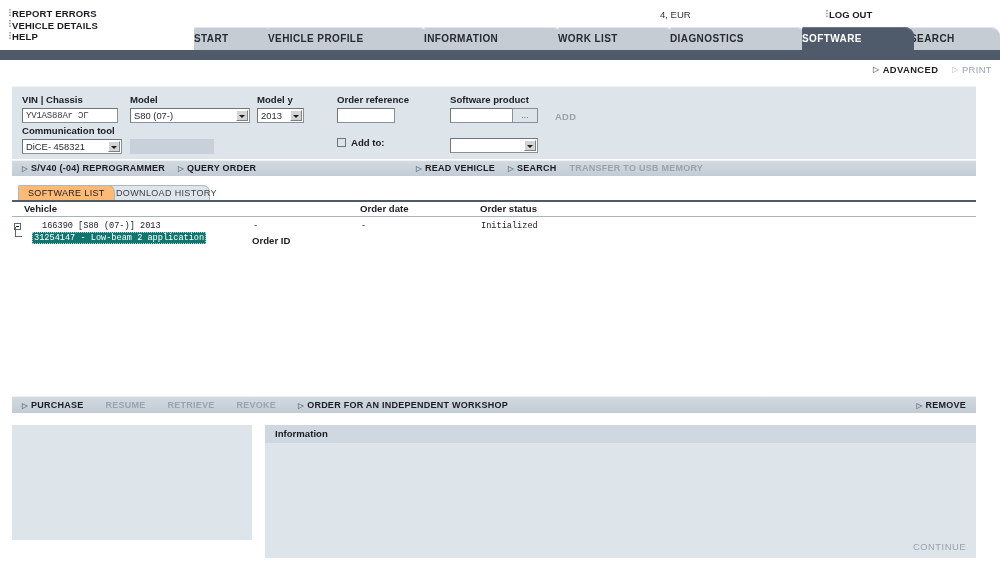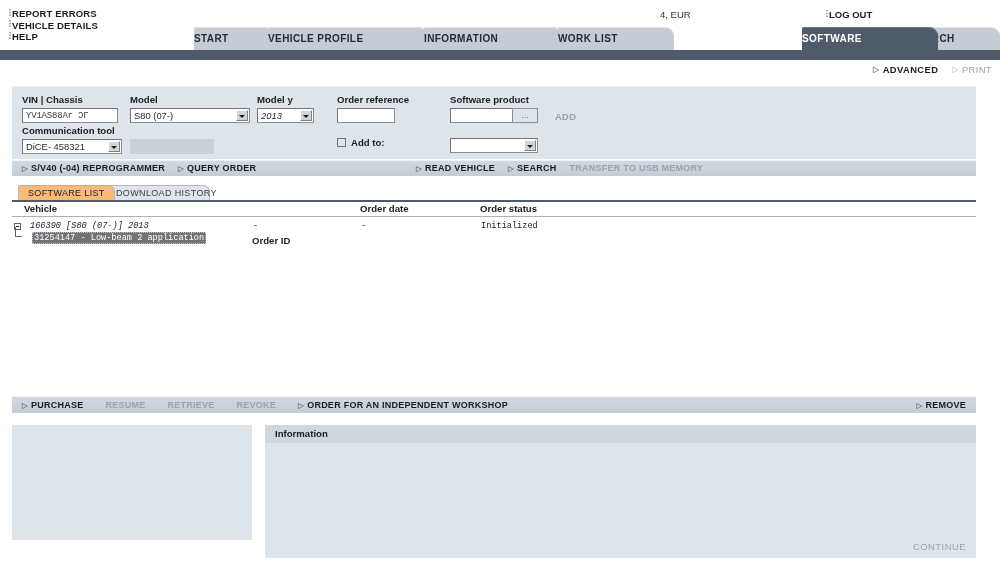--- a/index.html
+++ b/index.html
@@ -385,21 +385,21 @@
     left: 3px;
     top: -5px;
     width: 7px;
     height: 10px;
     border-left: 1px solid #5c6570;
     border-bottom: 1px solid #5c6570;
     box-sizing: border-box;
   }
   .selrow {
     position: absolute;
-    background: #737373;
+    background: #0f766e;
     color: #ffffff;
     font-family: "Liberation Mono", monospace;
     font-size: 8.6px;
     line-height: 10px;
     padding: 0 1px;
     white-space: nowrap;
     border: 1px dotted #b9c4dd;
     box-sizing: border-box;
   }
 
@@ -484,21 +484,24 @@
   </div>
   <div class="tab" style="left:268px; width:160px;">
     <span>VEHICLE PROFILE</span>
   </div>
   <div class="tab" style="left:424px; width:138px;">
     <span>INFORMATION</span>
   </div>
   <div class="tab" style="left:558px; width:116px;">
     <span>WORK LIST</span>
   </div>
-  <div class="tab active" style="left:802px; width:136px;">
+  <div class="tab" style="left:670px; width:136px;">
+    <span>DIAGNOSTICS</span>
+  </div>
+  <div class="tab active" style="left:802px; width:112px;">
     <span>SOFTWARE</span>
   </div>
   <div class="tab" style="left:910px; width:90px;">
     <span>SEARCH</span>
   </div>
 </div>
 <div class="tabs-underline"></div>
 
 <div class="page">
 
@@ -522,21 +525,21 @@
       <span class="vin-value" style="left:3px; top:1px;text-align:right;">YV1AS88Ar ƆΓ</span>
     </div>
 
     <div class="fld-label" style="left:118px; top:7px;">Model</div>
     <div class="selbox" style="left:118px; top:21px; width:120px;">
       <span>S80 (07-)</span>
       <span class="arrowbtn"></span>
     </div>
 
     <div class="fld-label" style="left:245px; top:7px;">Model y</div>
-    <div class="selbox" style="left:245px; top:21px; width:57px;font-style:italic;">
+    <div class="selbox" style="left:245px; top:21px; width:47px;">
       <span>2013</span>
       <span class="arrowbtn"></span>
     </div>
 
     <div class="fld-label" style="left:325px; top:7px;">Order reference</div>
     <div class="txtinput" style="left:325px; top:21px; width:58px;"></div>
 
     <div class="fld-label" style="left:438px; top:7px;">Software product</div>
     <div class="txtinput" style="left:438px; top:21px; width:63px;"></div>
     <div class="dotsbtn" style="left:500px; top:21px;">
@@ -601,21 +604,21 @@
   <div class="tablewrap" style="top:140px; height:190px;">
     <div class="thead">
       <div class="th" style="left:12px;">Vehicle</div>
       <div class="th" style="left:240px;margin-top:32px;">Order ID</div>
       <div class="th" style="left:348px;">Order date</div>
       <div class="th" style="left:468px;">Order status</div>
     </div>
 
     <div class="trow" style="margin-top:4px;">
       <span class="treetoggle" style="left:2px;"></span>
-      <span class="tcell" style="left:18px;font-style:italic;">166390  [S80 (07-)]   2013</span>
+      <span class="tcell" style="left:30px;">166390  [S80 (07-)]   2013</span>
       <span class="tcell" style="left:241px;">-</span>
       <span class="tcell" style="left:349px;">-</span>
       <span class="tcell" style="left:469px;">Initialized</span>
     </div>
 
     <div style="position:relative; height:12px;">
       <span class="elbow"></span>
       <span class="selrow" style="left:20px; top:0px;">31254147 - Low-beam 2 application</span>
     </div>
   </div>

